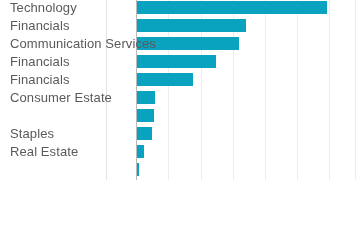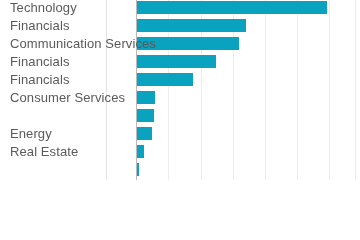--- a/index.html
+++ b/index.html
@@ -111,19 +111,19 @@
   </div>
 
   <div class="axis-separator"></div>
 
   <div class="label-column">
     <div class="cat-label" style="top:3px">Technology</div>
     <div class="cat-label" style="top:21px">Financials</div>
     <div class="cat-label" style="top:57px">Financials</div>
     <div class="cat-label" style="top:39px">Communication Services</div>
     <div class="cat-label" style="top:75px">Financials</div>
-    <div class="cat-label" style="top:93px">Consumer Services</div>
-    <div class="cat-label" style="top:129px">Energy</div>
+    <div class="cat-label" style="top:93px">Consumer Estate</div>
+    <div class="cat-label" style="top:129px">Staples</div>
     <div class="cat-label" style="top:147px">Real Estate</div>
     <div class="cat-label" style="top:165px"></div>
   </div>
 
 </div>
 
 </body></html>

